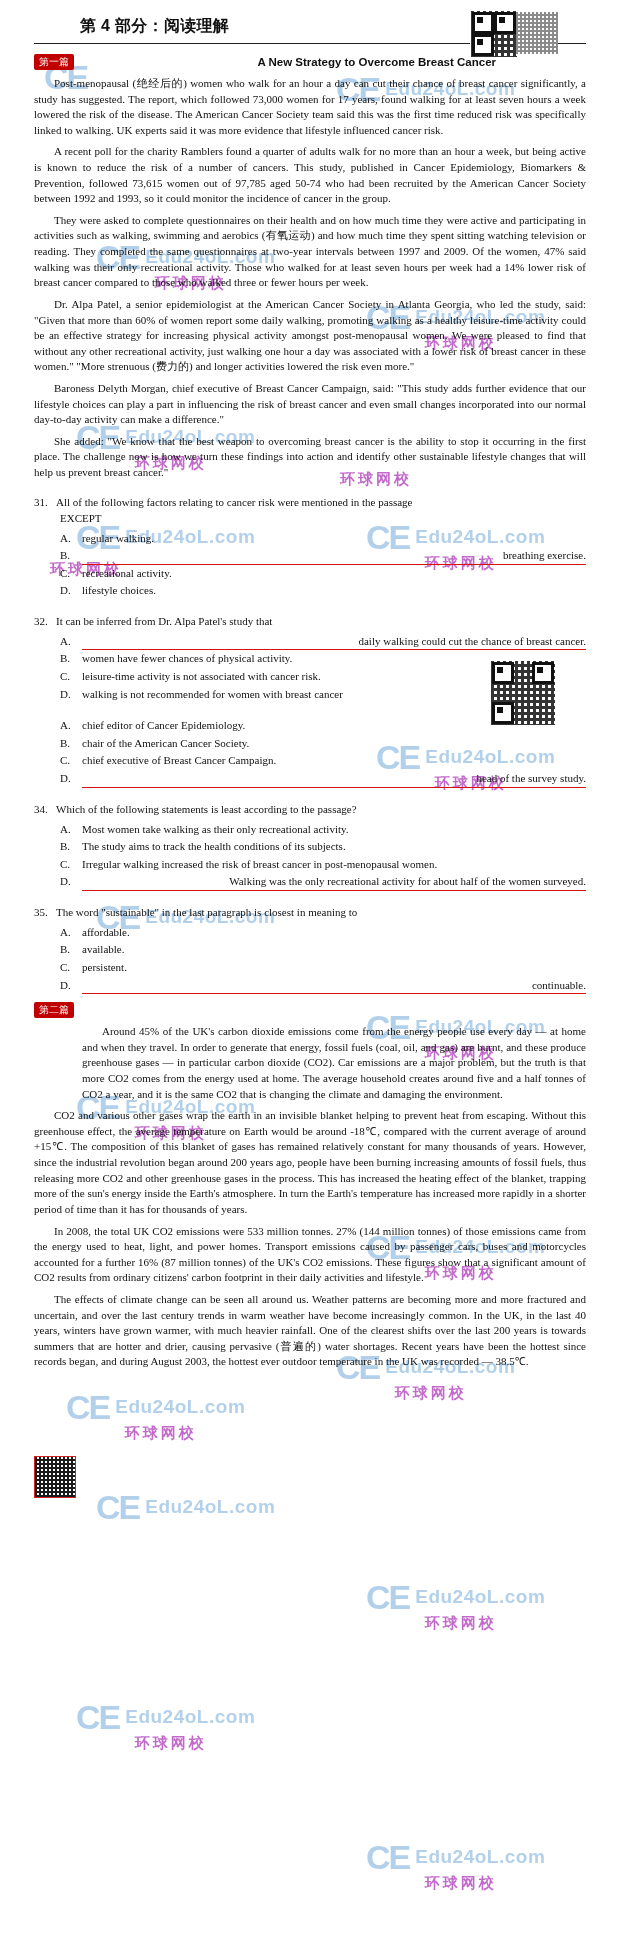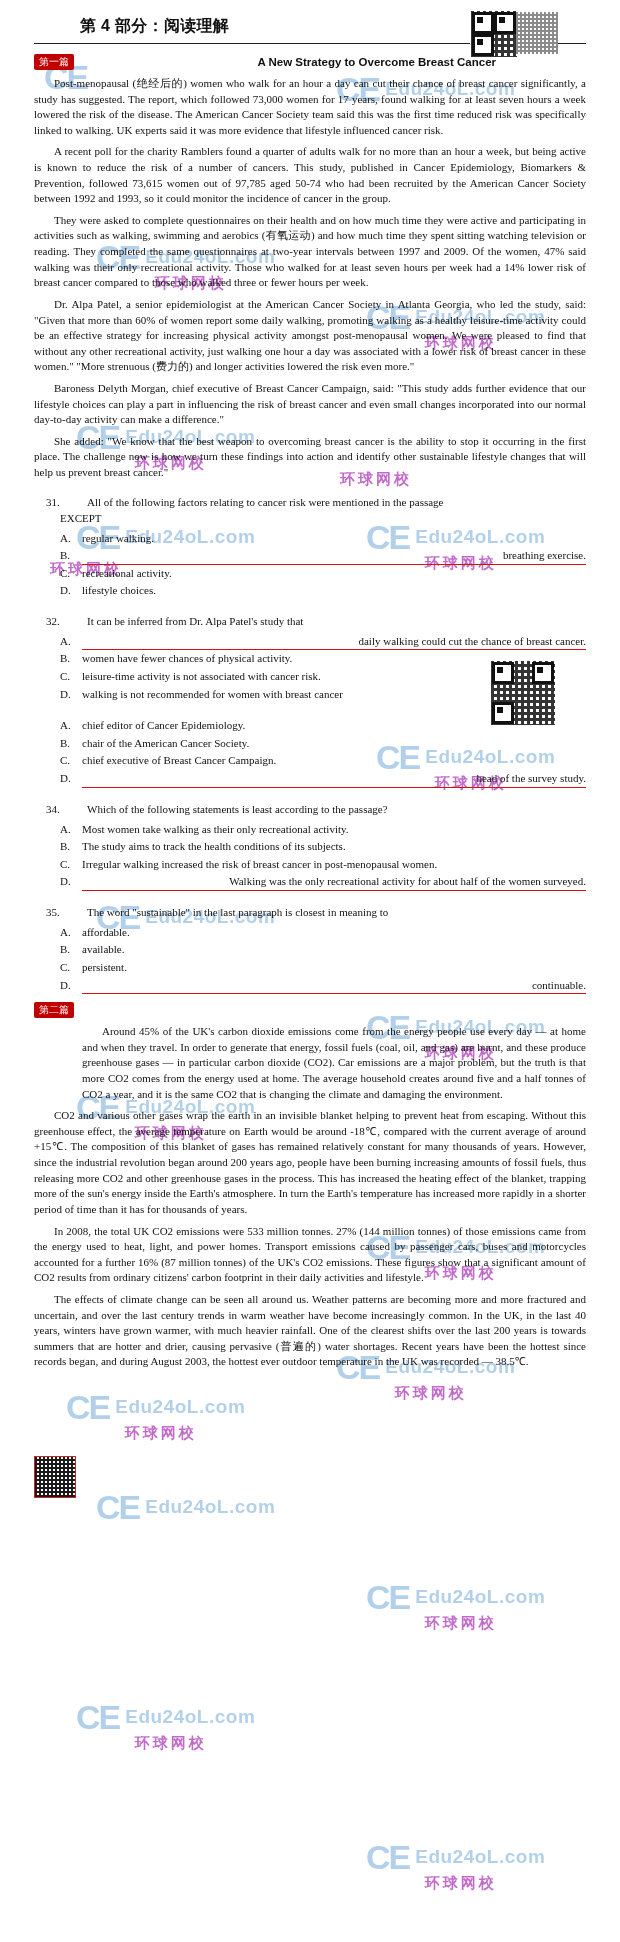--- a/index.html
+++ b/index.html
@@ -66,23 +66,22 @@
     text-indent:20px;
   }
   
   .q{
     margin:14px 0 4px 0;
     font-size:11px;
     line-height:1.45;
   }
   .q-stem{
     display:flex;
-    gap:21px;
+    gap:2px;
     font-size:11px;
-    margin-left:12px;
   }
   .q-num{width:20px;flex:0 0 20px;}
   .q-text{flex:1;}
   .q-except{
     margin-left:26px;
   }
   .opts{
     margin:3px 0 0 26px;
   }
   .opt{

